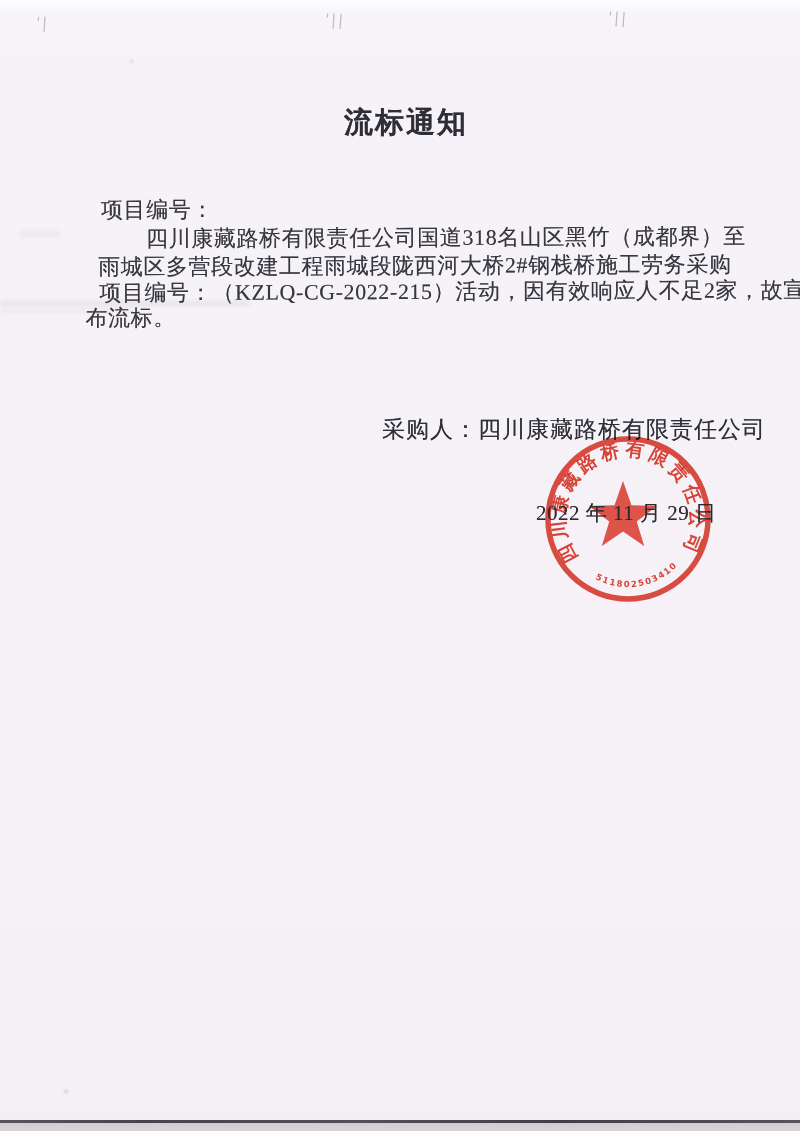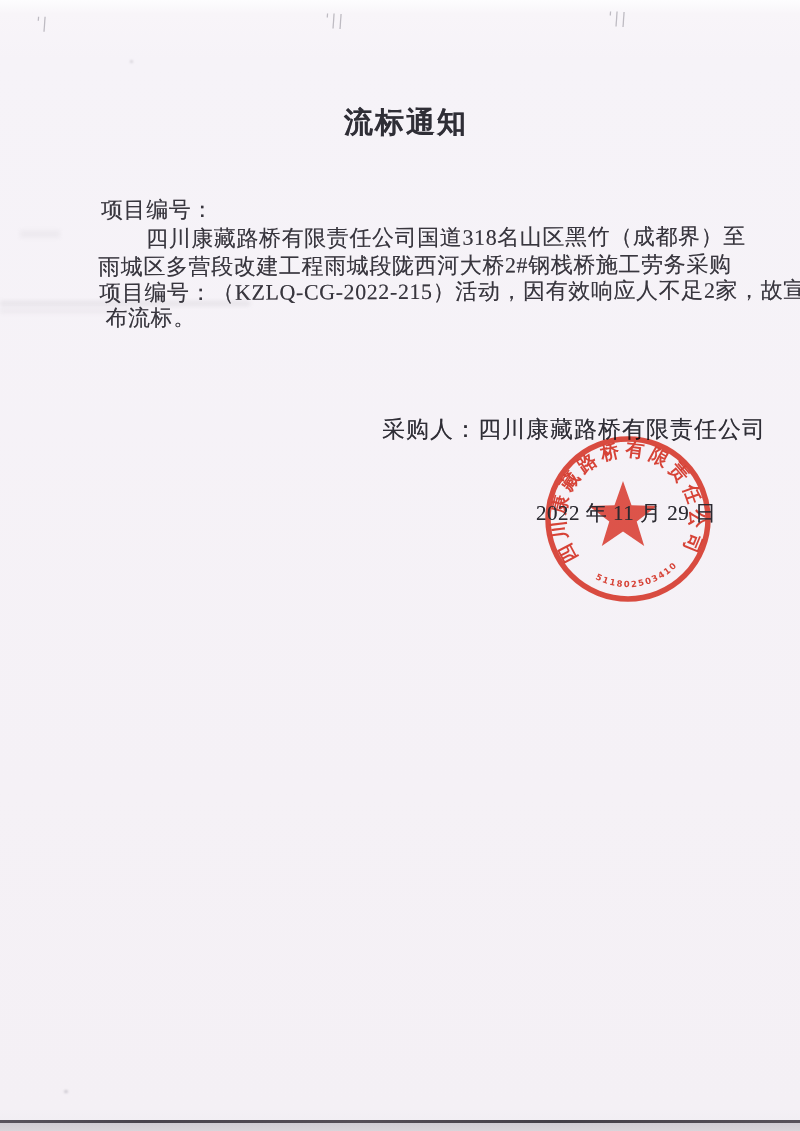--- a/index.html
+++ b/index.html
@@ -79,21 +79,21 @@
     white-space: nowrap;
     font-size: 22px;
     letter-spacing: .6px;
     color: #38363e;
     text-shadow: 0 0 .5px rgba(56,54,62,.5);
   }
   .salutation { left: 100px; top: 194px; }
   .pline1 { left: 100px; top: 223px; padding-left: 45px; }
   .pline2 { left: 97px;  top: 251px; }
   .pline3 { left: 98px;  top: 277px; }
-  .pline4 { left: 104px; top: 302px; }
+  .pline4 { left: 84px; top: 302px; }
 
   .purchaser {
     position: absolute;
     left: 382px; top: 414px;
     font-size: 23px;
     letter-spacing: 1px;
     white-space: nowrap;
     color: #2f2e36;
     text-shadow: 0 0 .6px rgba(47,46,54,.55);
   }

